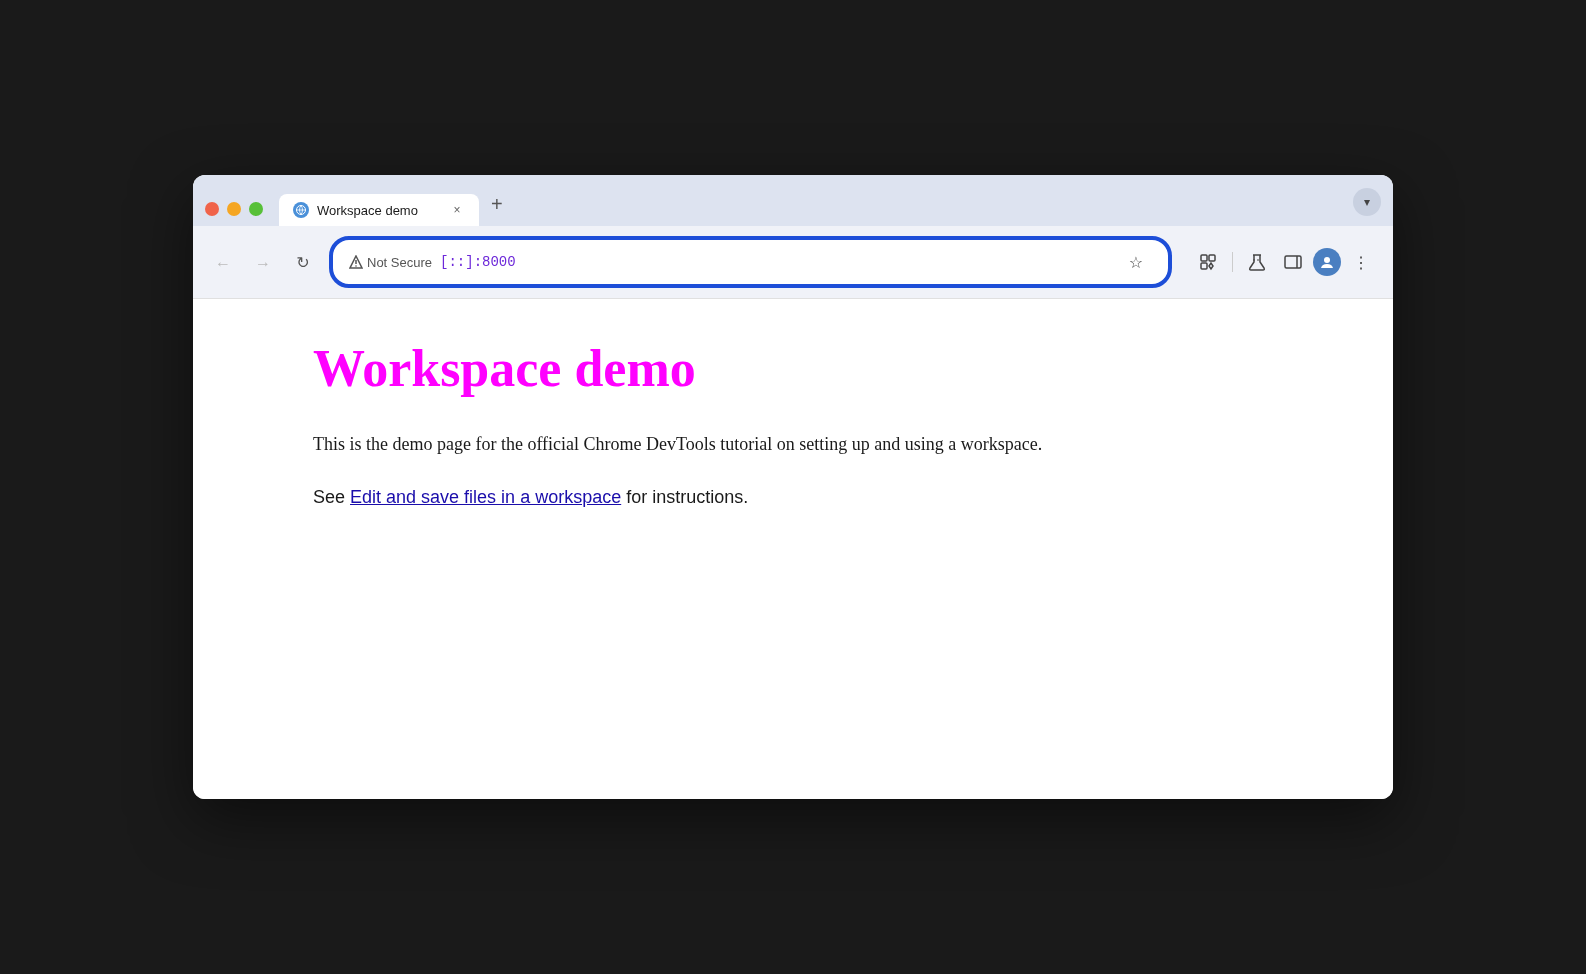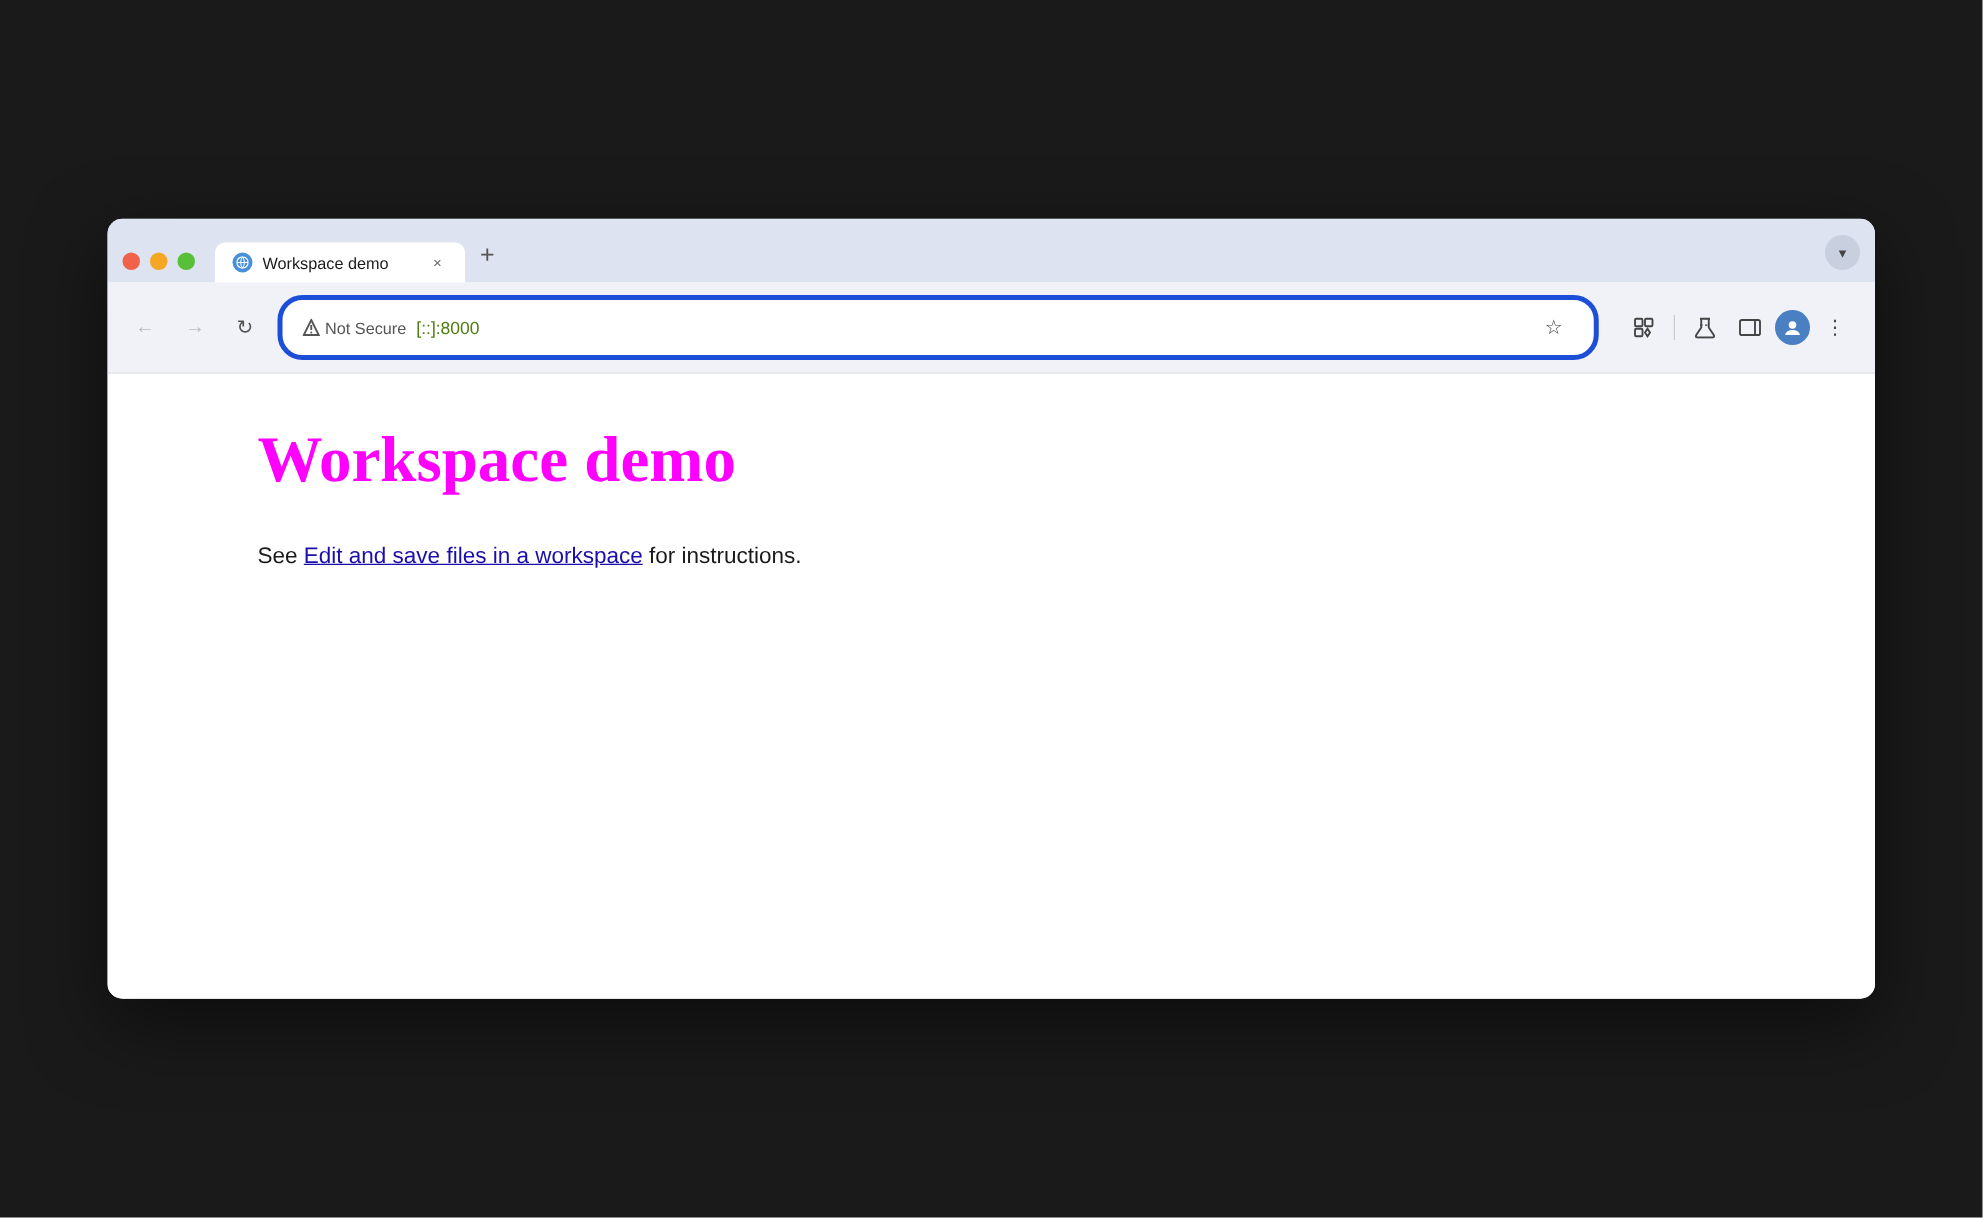--- a/index.html
+++ b/index.html
@@ -7,21 +7,21 @@
     body {
       background: #1a1a1a;
       display: flex;
       align-items: center;
       justify-content: center;
       min-height: 100vh;
       font-family: -apple-system, BlinkMacSystemFont, 'Segoe UI', sans-serif;
     }
 
     .browser-window {
-      width: 1414px;
+      width: 1200px;
       background: #ffffff;
       border-radius: 12px;
       overflow: hidden;
       box-shadow: 0 20px 60px rgba(0,0,0,0.5);
     }
 
     
     .tab-bar {
       background: #dde3f0;
       padding: 10px 12px 0 12px;
@@ -161,22 +161,23 @@
     .not-secure {
       display: flex;
       align-items: center;
       gap: 4px;
       color: #555;
       font-size: 13px;
       white-space: nowrap;
     }
 
     .url-text {
-      color: #4d7c0f;
+      color: #6d28d9;
       font-size: 14px;
+      font-family: Liberation Mono, monospace;
     }
 
     .url-bar-right {
       margin-left: auto;
       display: flex;
       align-items: center;
       gap: 4px;
     }
 
     .toolbar-icons {
@@ -334,19 +335,20 @@
           <path d="M1 13 Q2 9 7 9 Q12 9 13 13" fill="white"></path>
         </svg>
       </div>
       <div class="toolbar-icon">⋮</div>
     </div>
   </div>
 
   <div class="page-content">
     <h1 class="page-heading">Workspace demo</h1>
 
+    <p class="page-body">This is the demo page for the official Chrome DevTools tutorial on setting up and using a workspace.</p>
 
     <p class="page-link-line">
       <span>See </span><a class="page-link" href="#">Edit and save files in a workspace</a><span> for instructions.</span>
     </p>
   </div>
 
 </div>
 
 </body></html>

